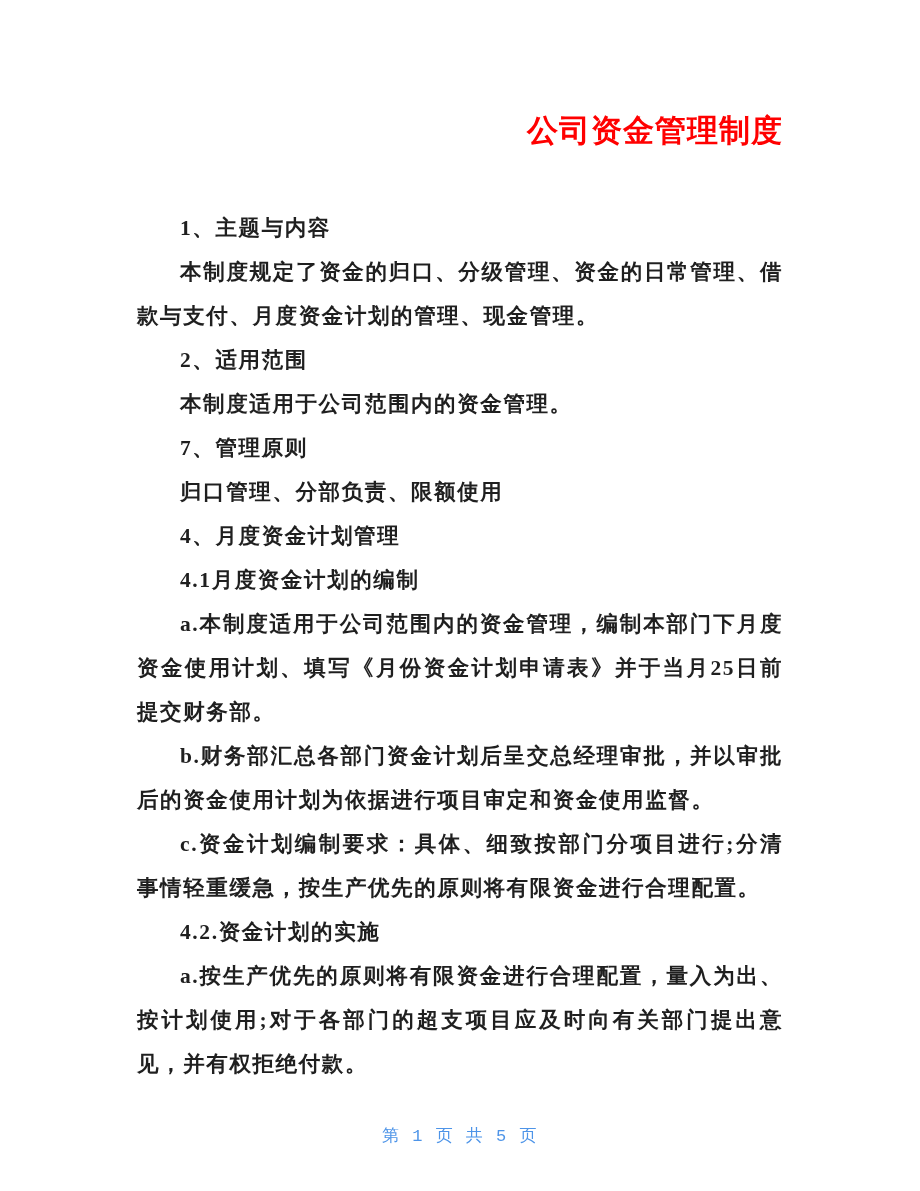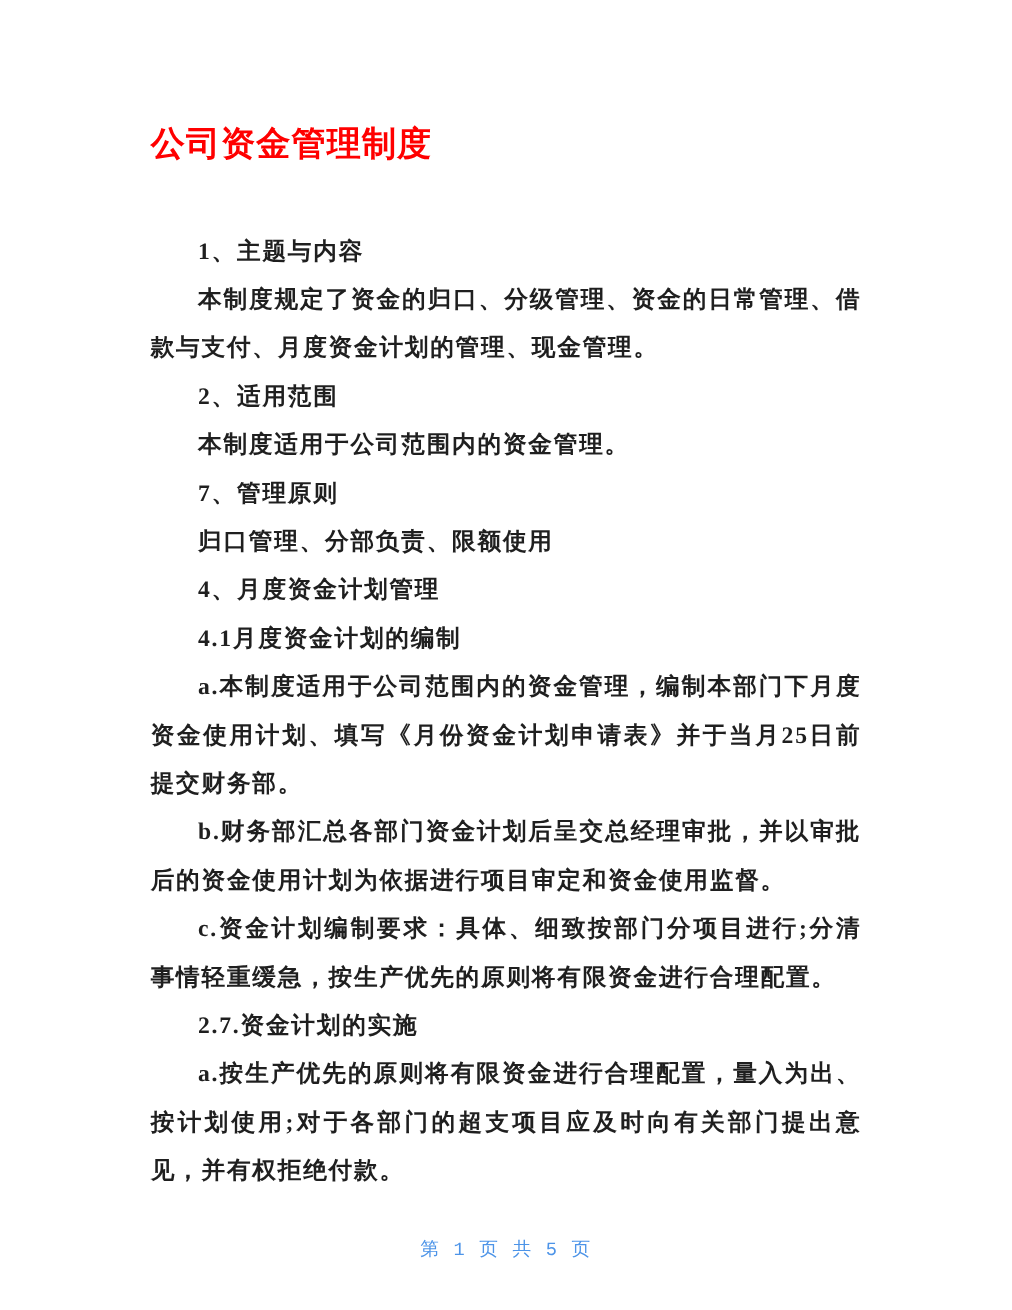--- a/index.html
+++ b/index.html
@@ -14,21 +14,21 @@
     margin: 0 auto;
     background: var(--color-page_bg, #ffffff);
     overflow: hidden;
     font-family: "Liberation Serif", "DejaVu Serif", serif;
   }
   .content {
     padding: 112px 137px 0 137px;
   }
   .doc-title {
     margin: 0 0 56px 0;
-    text-align: left;
+    text-align: right;
     font-family: "Liberation Sans", "DejaVu Sans", sans-serif;
     font-size: 31px;
     font-weight: bold;
     letter-spacing: 1px;
     line-height: 38px;
     color: var(--color-title, #ff0000);
   }
   .doc-body p {
     margin: 0;
     font-size: 21.5px;
@@ -64,20 +64,20 @@
       <p>本制度规定了资金的归口、分级管理、资金的日常管理、借款与支付、月度资金计划的管理、现金管理。</p>
       <p>2、适用范围</p>
       <p>本制度适用于公司范围内的资金管理。</p>
       <p>7、管理原则</p>
       <p>归口管理、分部负责、限额使用</p>
       <p>4、月度资金计划管理</p>
       <p>4.1月度资金计划的编制</p>
       <p>a.本制度适用于公司范围内的资金管理，编制本部门下月度资金使用计划、填写《月份资金计划申请表》并于当月25日前提交财务部。</p>
       <p>b.财务部汇总各部门资金计划后呈交总经理审批，并以审批后的资金使用计划为依据进行项目审定和资金使用监督。</p>
       <p>c.资金计划编制要求：具体、细致按部门分项目进行;分清事情轻重缓急，按生产优先的原则将有限资金进行合理配置。</p>
-      <p>2.7.资金计划的实施</p>
+      <p>4.2.资金计划的实施</p>
       <p>a.按生产优先的原则将有限资金进行合理配置，量入为出、按计划使用;对于各部门的超支项目应及时向有关部门提出意见，并有权拒绝付款。</p>
     </div>
   </div>
   <div class="footer">
     <span>第 1 页 共 5 页</span>
   </div>
 </div>
 
 </body></html>

